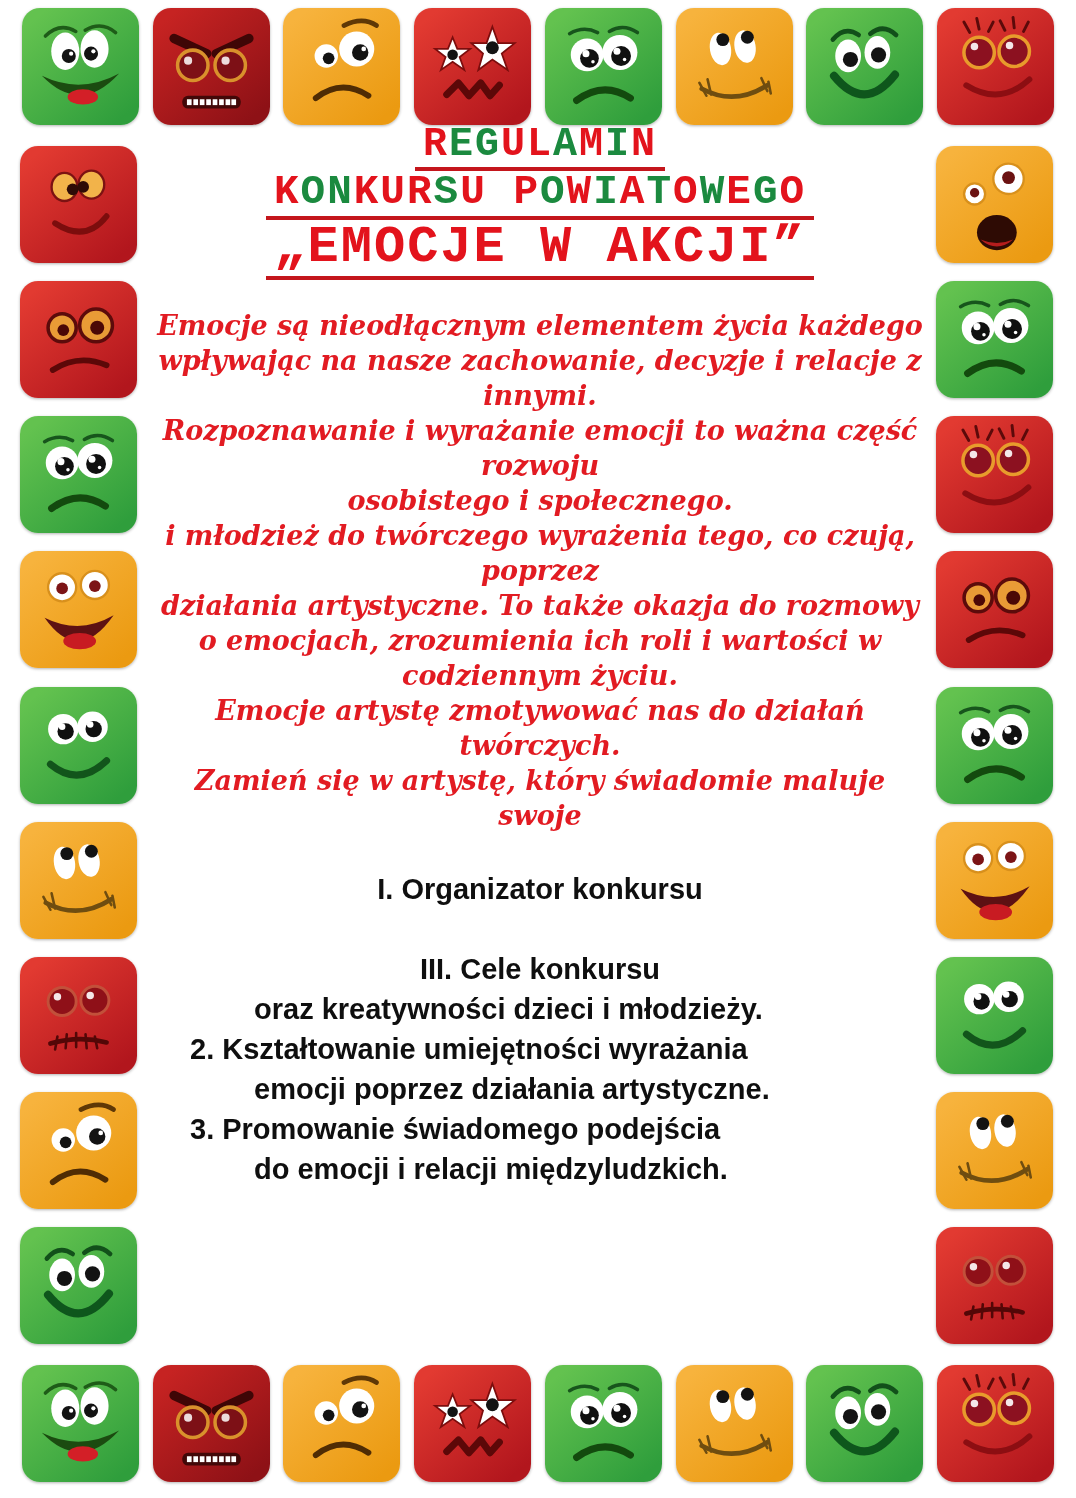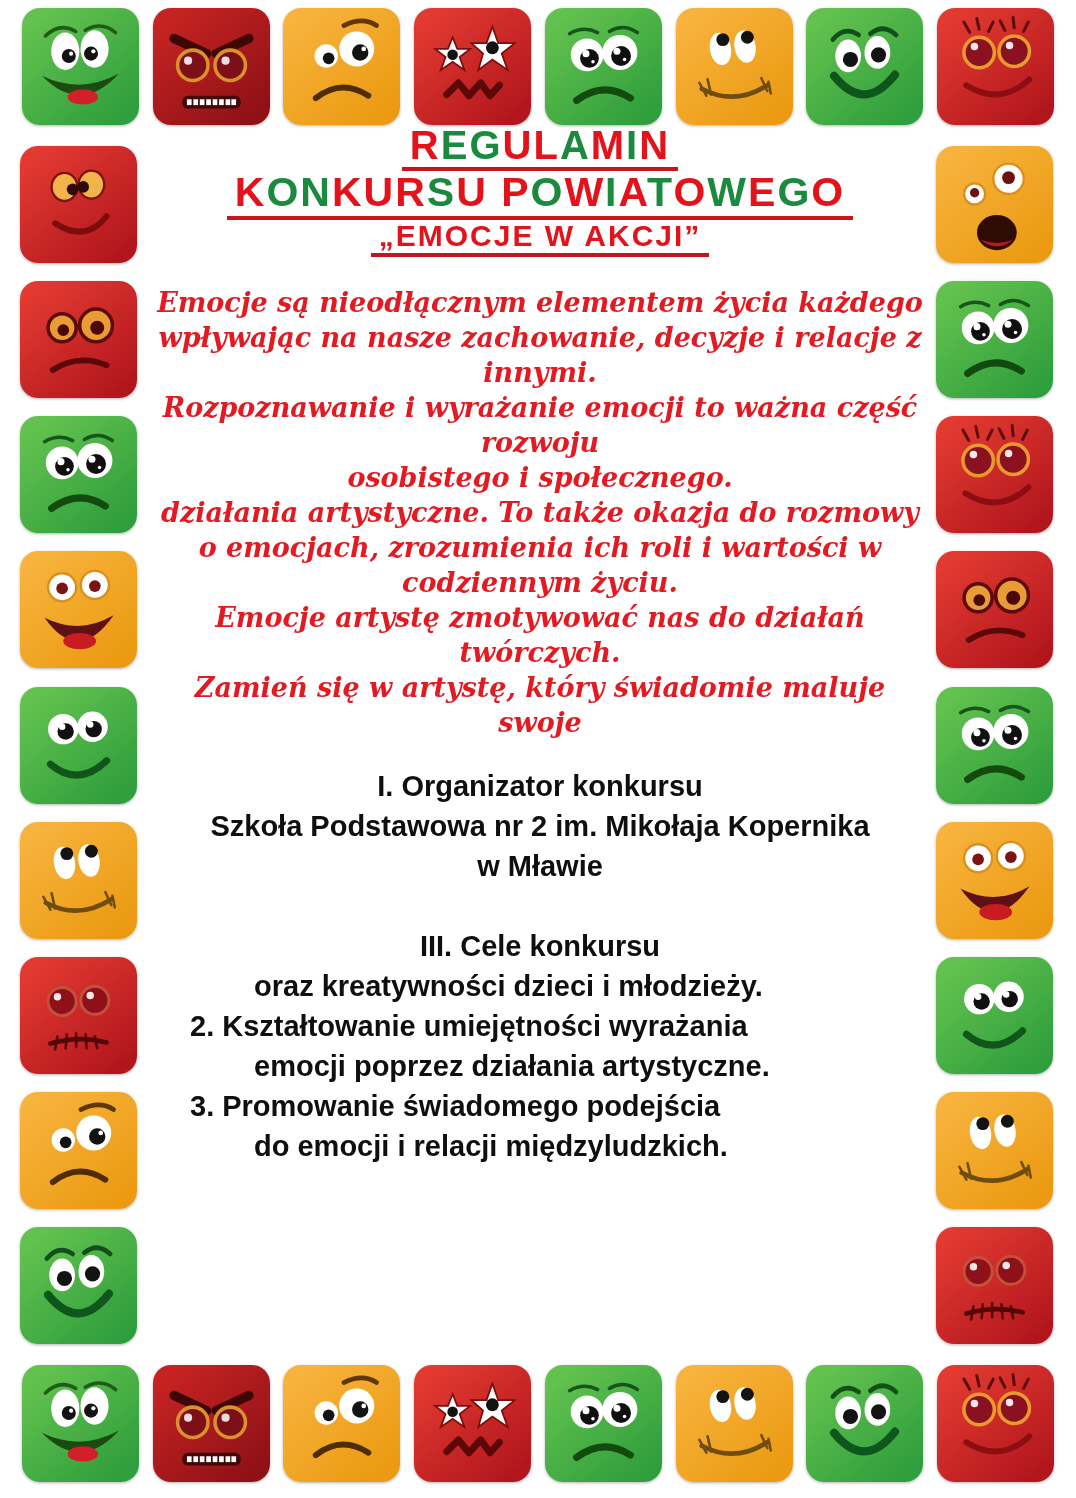--- a/index.html
+++ b/index.html
@@ -16,28 +16,28 @@
   .border-col.left{left:20px}
   .border-col.right{right:22px}
   .tile{width:117px;height:117px;border-radius:18px;box-shadow:0 1px 3px rgba(0,0,0,.3);flex:0 0 auto}
   .tile svg{width:100%;height:100%;display:block}
   .tile.green{background:linear-gradient(140deg,#63c24f 10%,#2f9e3c 90%)}
   .tile.red{background:linear-gradient(140deg,#e23a31 10%,#b2161d 90%)}
   .tile.darkred{background:linear-gradient(140deg,#c62322 10%,#8e1116 90%)}
   .tile.orange{background:linear-gradient(140deg,#f7b33d 10%,#eb9a11 90%)}
   
   .content{position:absolute;left:152px;right:148px;top:124px;text-align:center}
-  .title-line{font-family:Liberation Sans, sans-serif;font-weight:bold;letter-spacing:2px;line-height:1.06}
+  .title-line{font-family:Liberation Mono, monospace;font-weight:bold;letter-spacing:2px;line-height:1.06}
   .title-line .ul{display:inline-block;border-bottom:4px solid #c4161c;padding:0 8px 1px}
   .title-line.t1{font-size:40px}
   .title-line.t2{font-size:41px}
-  .title-line.t3{font-size:30px}
+  .title-line.t3{font-size:52px}
   .intro{margin-top:28px;font-family:"DejaVu Serif",serif;font-style:italic;font-weight:bold;
          font-size:27px;line-height:35px;color:#e21b22}
-  .section{margin-top:26px}
+  .section{margin-top:36px}
   .section.cele{margin-top:40px}
   .section-heading,.sec-line{font-weight:bold;font-size:29px;line-height:40px;color:#0f0f0f}
   .list{width:700px;margin:0 auto;text-align:left}
   .list .indent1{padding-left:64px}
 </style>
 </head>
 <body>
 
 <div id="poster">
   <div class="border-row top">
@@ -450,32 +450,29 @@
     <div id="title-box">
         <div class="title-line t1"><span class="ul"><span style="color: rgb(227, 19, 28);">R</span><span style="color: rgb(27, 138, 63);">E</span><span style="color: rgb(27, 138, 63);">G</span><span style="color: rgb(227, 19, 28);">U</span><span style="color: rgb(227, 19, 28);">L</span><span style="color: rgb(27, 138, 63);">A</span><span style="color: rgb(227, 19, 28);">M</span><span style="color: rgb(27, 138, 63);">I</span><span style="color: rgb(227, 19, 28);">N</span></span></div>
         <div class="title-line t2"><span class="ul"><span style="color: rgb(227, 19, 28);">K</span><span style="color: rgb(27, 138, 63);">O</span><span style="color: rgb(27, 138, 63);">N</span><span style="color: rgb(227, 19, 28);">K</span><span style="color: rgb(227, 19, 28);">U</span><span style="color: rgb(227, 19, 28);">R</span><span style="color: rgb(27, 138, 63);">S</span><span style="color: rgb(227, 19, 28);">U</span><span style="color: rgb(227, 19, 28);"> </span><span style="color: rgb(227, 19, 28);">P</span><span style="color: rgb(27, 138, 63);">O</span><span style="color: rgb(227, 19, 28);">W</span><span style="color: rgb(27, 138, 63);">I</span><span style="color: rgb(227, 19, 28);">A</span><span style="color: rgb(27, 138, 63);">T</span><span style="color: rgb(227, 19, 28);">O</span><span style="color: rgb(27, 138, 63);">W</span><span style="color: rgb(227, 19, 28);">E</span><span style="color: rgb(27, 138, 63);">G</span><span style="color: rgb(227, 19, 28);">O</span></span></div>
         <div class="title-line t3"><span class="ul"><span style="color: rgb(227, 19, 28);">„</span><span style="color: rgb(227, 19, 28);">E</span><span style="color: rgb(227, 19, 28);">M</span><span style="color: rgb(227, 19, 28);">O</span><span style="color: rgb(227, 19, 28);">C</span><span style="color: rgb(227, 19, 28);">J</span><span style="color: rgb(227, 19, 28);">E</span><span style="color: rgb(227, 19, 28);"> </span><span style="color: rgb(227, 19, 28);">W</span><span style="color: rgb(227, 19, 28);"> </span><span style="color: rgb(227, 19, 28);">A</span><span style="color: rgb(227, 19, 28);">K</span><span style="color: rgb(227, 19, 28);">C</span><span style="color: rgb(227, 19, 28);">J</span><span style="color: rgb(227, 19, 28);">I</span><span style="color: rgb(227, 19, 28);">”</span></span></div>
       </div>
     <div id="intro-box" class="intro">
         <div>Emocje są nieodłącznym elementem życia każdego</div>
         <div>wpływając na nasze zachowanie, decyzje i relacje z innymi.</div>
         <div>Rozpoznawanie i wyrażanie emocji to ważna część rozwoju</div>
         <div>osobistego i społecznego.</div>
+        <div>i młodzież do twórczego wyrażenia tego, co czują, poprzez</div>
         <div>działania artystyczne.  To także okazja do rozmowy</div>
         <div>o emocjach, zrozumienia ich roli i wartości w codziennym życiu.</div>
         <div>Emocje artystę zmotywować nas do działań twórczych.</div>
         <div>Zamień się w artystę, który świadomie maluje swoje</div>
       </div>
     <div id="sections-box">
         <div class="section">
           <div class="section-heading">I. Organizator konkursu</div>
-          <div>
-            <div class="sec-line">Szkoła Podstawowa nr 2 im. Mikołaja Kopernika</div>
-            <div class="sec-line">w Mławie</div>
-          </div>
         </div>
         <div class="section cele">
           <div class="section-heading">III. Cele konkursu</div>
           <div class="list">
             <div class="sec-line indent1">oraz kreatywności dzieci i młodzieży.</div>
             <div class="sec-line">2. Kształtowanie umiejętności wyrażania</div>
             <div class="sec-line indent1">emocji poprzez działania artystyczne.</div>
             <div class="sec-line">3. Promowanie świadomego podejścia</div>
             <div class="sec-line indent1">do emocji i relacji międzyludzkich.</div>
           </div>

